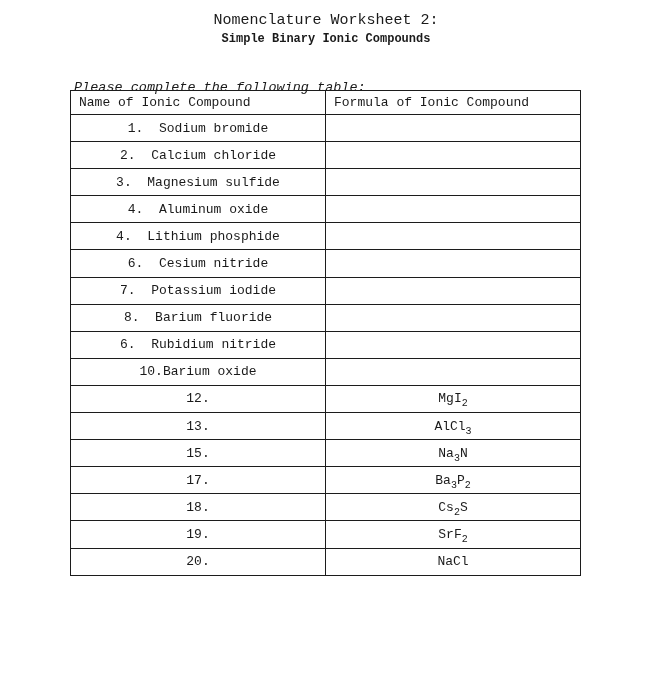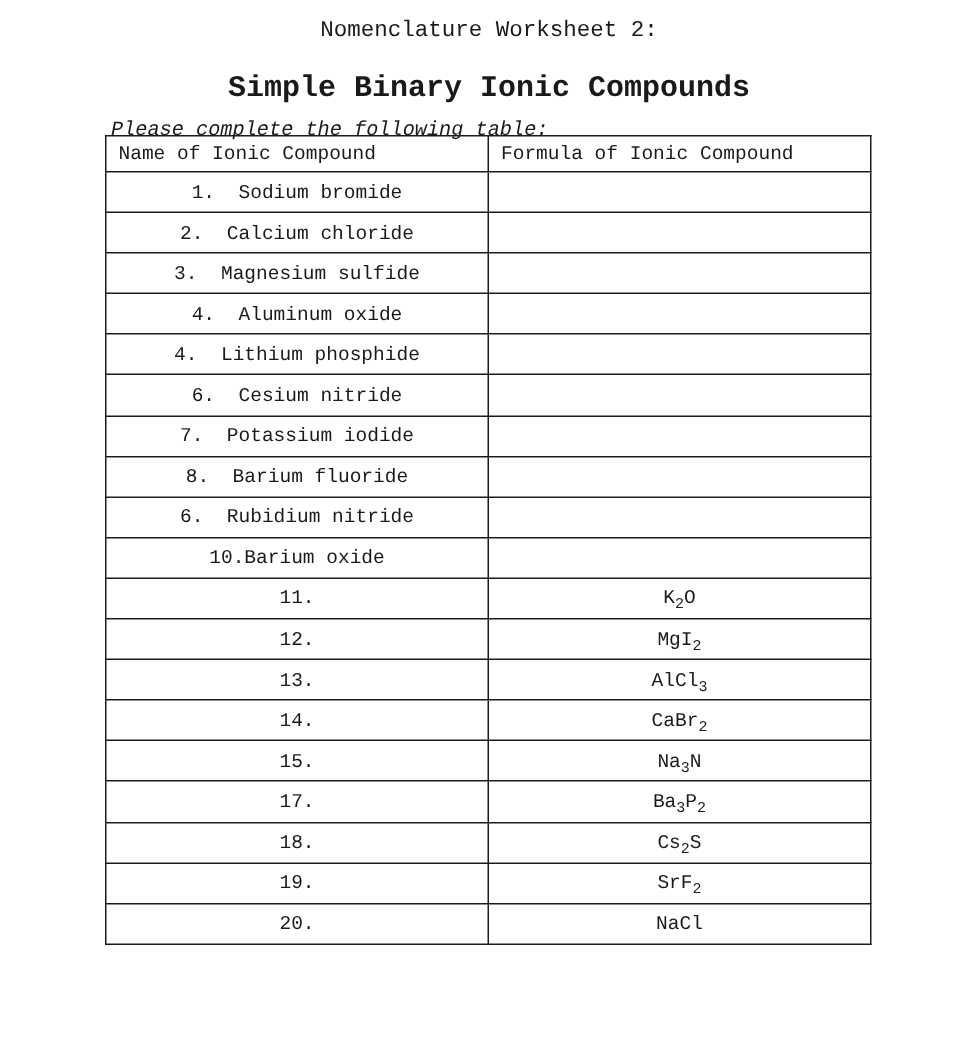--- a/index.html
+++ b/index.html
@@ -23,23 +23,23 @@
   .title-block {
     text-align: center;
     padding-top: 12px;
     line-height: 1.2;
   }
   .title-line1 {
     font-size: 15px;
     font-weight: 400;
   }
   .title-line2 {
-    font-size: 20px;
+    font-size: 12px;
     font-weight: 700;
-    margin-top: 18px;
+    margin-top: 2px;
   }
   .instruction {
     position: absolute;
     left: 74px;
     top: 80px;
     font-size: 13.5px;
     font-style: italic;
   }
   table.worksheet-table {
     position: absolute;
@@ -134,34 +134,26 @@
         </tr>
         <tr>
           <td class="name-cell">6.  Rubidium nitride</td>
           <td class="formula-cell"></td>
         </tr>
         <tr>
           <td class="name-cell">10.Barium oxide</td>
           <td class="formula-cell"></td>
         </tr>
         <tr>
-          <td class="name-cell">11.</td>
-          <td class="formula-cell">K<sub>2</sub>O</td>
-        </tr>
-        <tr>
           <td class="name-cell">12.</td>
           <td class="formula-cell">MgI<sub>2</sub></td>
         </tr>
         <tr>
           <td class="name-cell">13.</td>
           <td class="formula-cell">AlCl<sub>3</sub></td>
-        </tr>
-        <tr>
-          <td class="name-cell">14.</td>
-          <td class="formula-cell">CaBr<sub>2</sub></td>
         </tr>
         <tr>
           <td class="name-cell">15.</td>
           <td class="formula-cell">Na<sub>3</sub>N</td>
         </tr>
         <tr>
           <td class="name-cell">17.</td>
           <td class="formula-cell">Ba<sub>3</sub>P<sub>2</sub></td>
         </tr>
         <tr>

